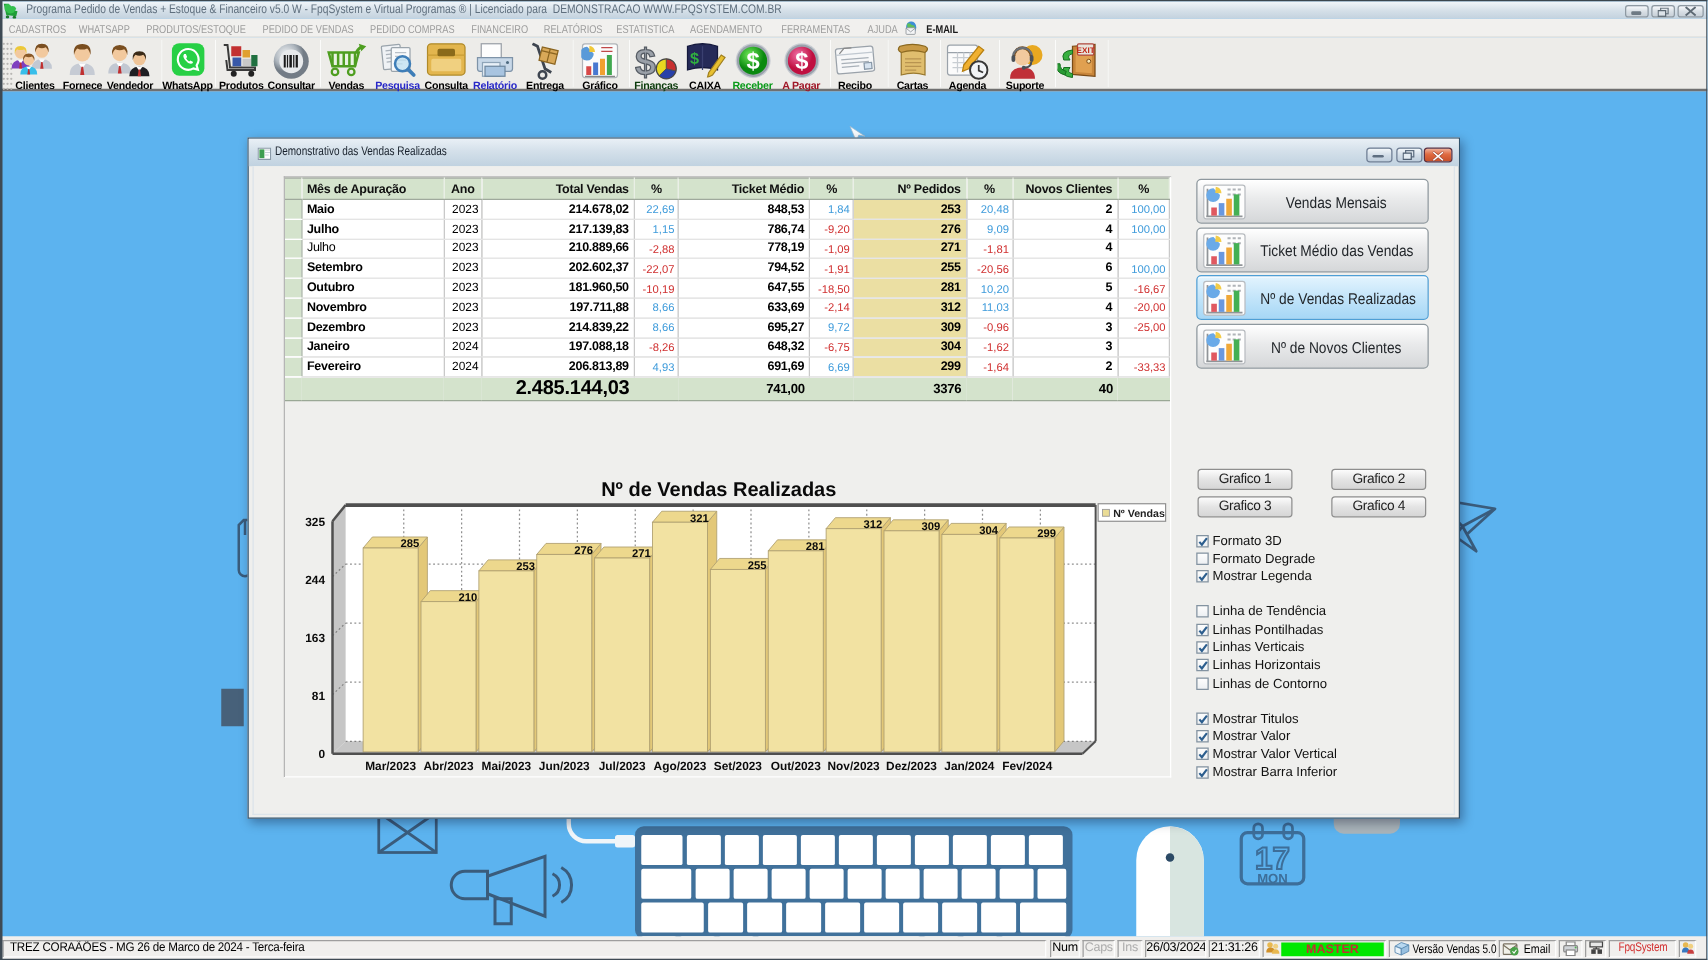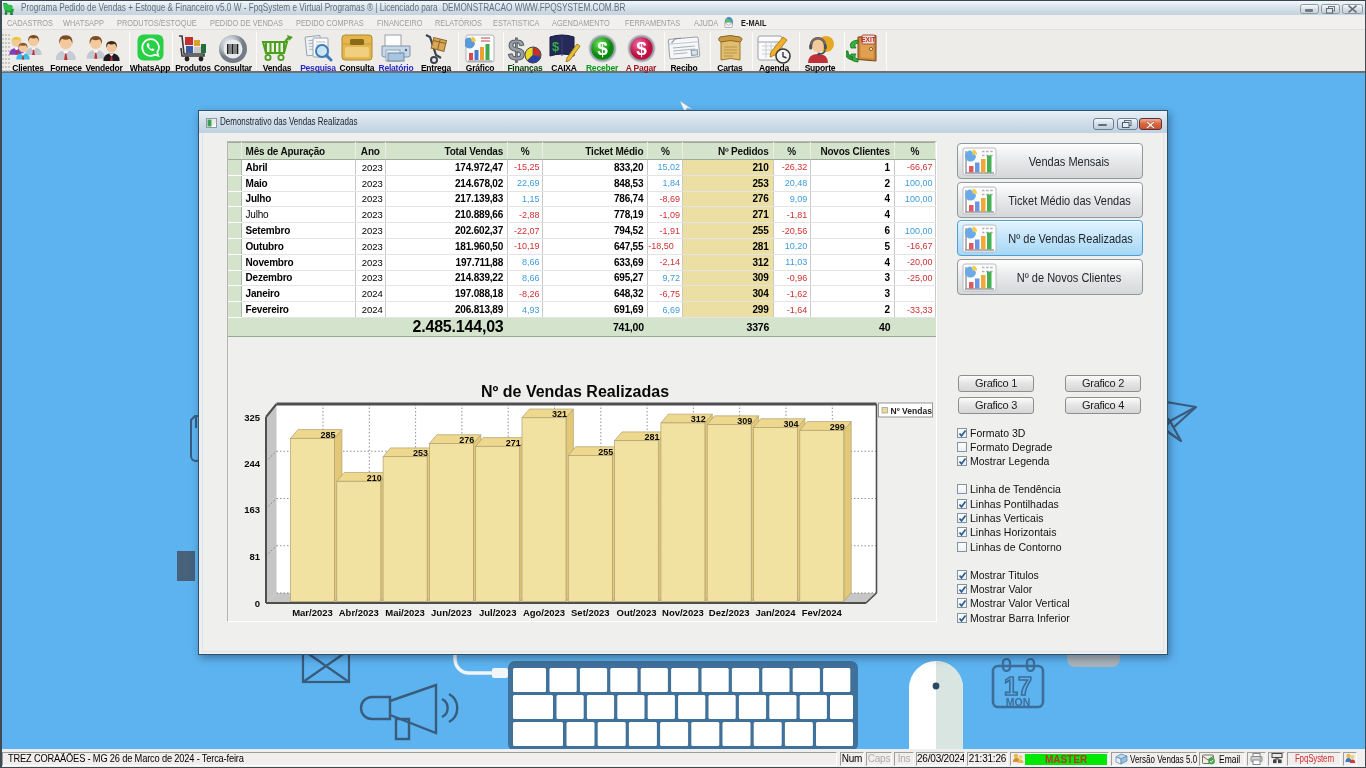--- a/index.html
+++ b/index.html
@@ -487,52 +487,39 @@
           <td style="background:#D4E3CC;border-top:1px solid #9FA99C;border-bottom:1px solid #9FA99C;border-right:1px solid #E9EFE5;font-size:10px;letter-spacing:-0.2px;font-weight:bold;color:#101010;height:17px;text-align:center">%</td>
           <td style="background:#D4E3CC;border-top:1px solid #9FA99C;border-bottom:1px solid #9FA99C;border-right:1px solid #E9EFE5;font-size:10px;letter-spacing:-0.2px;font-weight:bold;color:#101010;height:17px;text-align:right;padding-right:4px">Ticket Médio</td>
           <td style="background:#D4E3CC;border-top:1px solid #9FA99C;border-bottom:1px solid #9FA99C;border-right:1px solid #E9EFE5;font-size:10px;letter-spacing:-0.2px;font-weight:bold;color:#101010;height:17px;text-align:center">%</td>
           <td style="background:#D4E3CC;border-top:1px solid #9FA99C;border-bottom:1px solid #9FA99C;border-right:1px solid #E9EFE5;font-size:10px;letter-spacing:-0.2px;font-weight:bold;color:#101010;height:17px;text-align:right;padding-right:4px">Nº Pedidos</td>
           <td style="background:#D4E3CC;border-top:1px solid #9FA99C;border-bottom:1px solid #9FA99C;border-right:1px solid #E9EFE5;font-size:10px;letter-spacing:-0.2px;font-weight:bold;color:#101010;height:17px;text-align:center">%</td>
           <td style="background:#D4E3CC;border-top:1px solid #9FA99C;border-bottom:1px solid #9FA99C;border-right:1px solid #E9EFE5;font-size:10px;letter-spacing:-0.2px;font-weight:bold;color:#101010;height:17px;text-align:right;padding-right:4px">Novos Clientes</td>
           <td style="background:#D4E3CC;border-top:1px solid #9FA99C;border-bottom:1px solid #9FA99C;border-right:1px solid #E9EFE5;font-size:10px;letter-spacing:-0.2px;font-weight:bold;color:#101010;height:17px;text-align:center">%</td>
         </tr>
         <tr>
           <td style="background:#D4E3CC;border-right:1px solid #ABB8A8;border-bottom:1px solid #FFF;height:15.8px"></td>
-          <td style="border-right:1px solid #C9C9C9;border-bottom:1px solid #E4E4E4;height:15.8px;font-size:10px;letter-spacing:-0.2px;font-weight:bold;padding-left:4px;background:#FFF">Abril</td>
-          <td style="border-right:1px solid #C9C9C9;border-bottom:1px solid #E4E4E4;height:15.8px;font-size:9.5px;text-align:right;padding-right:2px;background:#FFF">2023</td>
-          <td style="border-right:1px solid #C9C9C9;border-bottom:1px solid #E4E4E4;height:15.8px;font-size:10px;letter-spacing:-0.2px;font-weight:bold;text-align:right;padding-right:4px;background:#FFF">174.972,47</td>
-          <td style="border-right:1px solid #C9C9C9;border-bottom:1px solid #E4E4E4;height:15.8px;font-size:9px;text-align:right;padding-right:2.5px;background:#FFF;color:#D03030">-15,25</td>
-          <td style="border-right:1px solid #C9C9C9;border-bottom:1px solid #E4E4E4;height:15.8px;font-size:10px;letter-spacing:-0.2px;font-weight:bold;text-align:right;padding-right:4px;background:#FFF">833,20</td>
-          <td style="border-right:1px solid #C9C9C9;border-bottom:1px solid #E4E4E4;height:15.8px;font-size:9px;text-align:right;padding-right:2.5px;background:#FFF;color:#3E9BDB">15,02</td>
-          <td style="border-right:1px solid #C9C9C9;border-bottom:1px solid #E4E4E4;height:15.8px;font-size:10px;letter-spacing:-0.2px;font-weight:bold;text-align:right;padding-right:4px;background:#EBDFA3">210</td>
-          <td style="border-right:1px solid #C9C9C9;border-bottom:1px solid #E4E4E4;height:15.8px;font-size:9px;text-align:right;padding-right:2.5px;background:#FFF;color:#D03030">-26,32</td>
-          <td style="border-right:1px solid #C9C9C9;border-bottom:1px solid #E4E4E4;height:15.8px;font-size:10px;letter-spacing:-0.2px;font-weight:bold;text-align:right;padding-right:4px;background:#FFF">1</td>
-          <td style="border-right:1px solid #C9C9C9;border-bottom:1px solid #E4E4E4;height:15.8px;font-size:9px;text-align:right;padding-right:2.5px;background:#FFF;color:#D03030">-66,67</td>
-        </tr>
-        <tr>
-          <td style="background:#D4E3CC;border-right:1px solid #ABB8A8;border-bottom:1px solid #FFF;height:15.8px"></td>
           <td style="border-right:1px solid #C9C9C9;border-bottom:1px solid #E4E4E4;height:15.8px;font-size:10px;letter-spacing:-0.2px;font-weight:bold;padding-left:4px;background:#FFF">Maio</td>
           <td style="border-right:1px solid #C9C9C9;border-bottom:1px solid #E4E4E4;height:15.8px;font-size:9.5px;text-align:right;padding-right:2px;background:#FFF">2023</td>
           <td style="border-right:1px solid #C9C9C9;border-bottom:1px solid #E4E4E4;height:15.8px;font-size:10px;letter-spacing:-0.2px;font-weight:bold;text-align:right;padding-right:4px;background:#FFF">214.678,02</td>
           <td style="border-right:1px solid #C9C9C9;border-bottom:1px solid #E4E4E4;height:15.8px;font-size:9px;text-align:right;padding-right:2.5px;background:#FFF;color:#3E9BDB">22,69</td>
           <td style="border-right:1px solid #C9C9C9;border-bottom:1px solid #E4E4E4;height:15.8px;font-size:10px;letter-spacing:-0.2px;font-weight:bold;text-align:right;padding-right:4px;background:#FFF">848,53</td>
           <td style="border-right:1px solid #C9C9C9;border-bottom:1px solid #E4E4E4;height:15.8px;font-size:9px;text-align:right;padding-right:2.5px;background:#FFF;color:#3E9BDB">1,84</td>
           <td style="border-right:1px solid #C9C9C9;border-bottom:1px solid #E4E4E4;height:15.8px;font-size:10px;letter-spacing:-0.2px;font-weight:bold;text-align:right;padding-right:4px;background:#EBDFA3">253</td>
           <td style="border-right:1px solid #C9C9C9;border-bottom:1px solid #E4E4E4;height:15.8px;font-size:9px;text-align:right;padding-right:2.5px;background:#FFF;color:#3E9BDB">20,48</td>
           <td style="border-right:1px solid #C9C9C9;border-bottom:1px solid #E4E4E4;height:15.8px;font-size:10px;letter-spacing:-0.2px;font-weight:bold;text-align:right;padding-right:4px;background:#FFF">2</td>
           <td style="border-right:1px solid #C9C9C9;border-bottom:1px solid #E4E4E4;height:15.8px;font-size:9px;text-align:right;padding-right:2.5px;background:#FFF;color:#3E9BDB">100,00</td>
         </tr>
         <tr>
           <td style="background:#D4E3CC;border-right:1px solid #ABB8A8;border-bottom:1px solid #FFF;height:15.8px"></td>
           <td style="border-right:1px solid #C9C9C9;border-bottom:1px solid #E4E4E4;height:15.8px;font-size:10px;letter-spacing:-0.2px;font-weight:bold;padding-left:4px;background:#FFF">Julho</td>
           <td style="border-right:1px solid #C9C9C9;border-bottom:1px solid #E4E4E4;height:15.8px;font-size:9.5px;text-align:right;padding-right:2px;background:#FFF">2023</td>
           <td style="border-right:1px solid #C9C9C9;border-bottom:1px solid #E4E4E4;height:15.8px;font-size:10px;letter-spacing:-0.2px;font-weight:bold;text-align:right;padding-right:4px;background:#FFF">217.139,83</td>
           <td style="border-right:1px solid #C9C9C9;border-bottom:1px solid #E4E4E4;height:15.8px;font-size:9px;text-align:right;padding-right:2.5px;background:#FFF;color:#3E9BDB">1,15</td>
           <td style="border-right:1px solid #C9C9C9;border-bottom:1px solid #E4E4E4;height:15.8px;font-size:10px;letter-spacing:-0.2px;font-weight:bold;text-align:right;padding-right:4px;background:#FFF">786,74</td>
-          <td style="border-right:1px solid #C9C9C9;border-bottom:1px solid #E4E4E4;height:15.8px;font-size:9px;text-align:right;padding-right:2.5px;background:#FFF;color:#D03030">-8,69</td>
+          <td style="border-right:1px solid #C9C9C9;border-bottom:1px solid #E4E4E4;height:15.8px;font-size:9px;text-align:right;padding-right:2.5px;background:#FFF;color:#D03030">-9,20</td>
           <td style="border-right:1px solid #C9C9C9;border-bottom:1px solid #E4E4E4;height:15.8px;font-size:10px;letter-spacing:-0.2px;font-weight:bold;text-align:right;padding-right:4px;background:#EBDFA3">276</td>
           <td style="border-right:1px solid #C9C9C9;border-bottom:1px solid #E4E4E4;height:15.8px;font-size:9px;text-align:right;padding-right:2.5px;background:#FFF;color:#3E9BDB">9,09</td>
           <td style="border-right:1px solid #C9C9C9;border-bottom:1px solid #E4E4E4;height:15.8px;font-size:10px;letter-spacing:-0.2px;font-weight:bold;text-align:right;padding-right:4px;background:#FFF">4</td>
           <td style="border-right:1px solid #C9C9C9;border-bottom:1px solid #E4E4E4;height:15.8px;font-size:9px;text-align:right;padding-right:2.5px;background:#FFF;color:#3E9BDB">100,00</td>
         </tr>
         <tr>
           <td style="background:#D4E3CC;border-right:1px solid #ABB8A8;border-bottom:1px solid #FFF;height:15.8px"></td>
           <td style="border-right:1px solid #C9C9C9;border-bottom:1px solid #E4E4E4;height:15.8px;font-size:10px;letter-spacing:-0.2px;font-weight:normal;padding-left:4px;background:#FFF">Julho</td>
           <td style="border-right:1px solid #C9C9C9;border-bottom:1px solid #E4E4E4;height:15.8px;font-size:9.5px;text-align:right;padding-right:2px;background:#FFF">2023</td>
           <td style="border-right:1px solid #C9C9C9;border-bottom:1px solid #E4E4E4;height:15.8px;font-size:10px;letter-spacing:-0.2px;font-weight:bold;text-align:right;padding-right:4px;background:#FFF">210.889,66</td>
@@ -557,21 +544,21 @@
           <td style="border-right:1px solid #C9C9C9;border-bottom:1px solid #E4E4E4;height:15.8px;font-size:10px;letter-spacing:-0.2px;font-weight:bold;text-align:right;padding-right:4px;background:#FFF">6</td>
           <td style="border-right:1px solid #C9C9C9;border-bottom:1px solid #E4E4E4;height:15.8px;font-size:9px;text-align:right;padding-right:2.5px;background:#FFF;color:#3E9BDB">100,00</td>
         </tr>
         <tr>
           <td style="background:#D4E3CC;border-right:1px solid #ABB8A8;border-bottom:1px solid #FFF;height:15.8px"></td>
           <td style="border-right:1px solid #C9C9C9;border-bottom:1px solid #E4E4E4;height:15.8px;font-size:10px;letter-spacing:-0.2px;font-weight:bold;padding-left:4px;background:#FFF">Outubro</td>
           <td style="border-right:1px solid #C9C9C9;border-bottom:1px solid #E4E4E4;height:15.8px;font-size:9.5px;text-align:right;padding-right:2px;background:#FFF">2023</td>
           <td style="border-right:1px solid #C9C9C9;border-bottom:1px solid #E4E4E4;height:15.8px;font-size:10px;letter-spacing:-0.2px;font-weight:bold;text-align:right;padding-right:4px;background:#FFF">181.960,50</td>
           <td style="border-right:1px solid #C9C9C9;border-bottom:1px solid #E4E4E4;height:15.8px;font-size:9px;text-align:right;padding-right:2.5px;background:#FFF;color:#D03030">-10,19</td>
           <td style="border-right:1px solid #C9C9C9;border-bottom:1px solid #E4E4E4;height:15.8px;font-size:10px;letter-spacing:-0.2px;font-weight:bold;text-align:right;padding-right:4px;background:#FFF">647,55</td>
-          <td style="border-right:1px solid #C9C9C9;border-bottom:1px solid #E4E4E4;height:15.8px;font-size:9px;text-align:left;padding-right:2.5px;background:#FFF;color:#D03030">-18,50</td>
+          <td style="border-right:1px solid #C9C9C9;border-bottom:1px solid #E4E4E4;height:15.8px;font-size:9px;text-align:right;padding-right:2.5px;background:#FFF;color:#D03030">-18,50</td>
           <td style="border-right:1px solid #C9C9C9;border-bottom:1px solid #E4E4E4;height:15.8px;font-size:10px;letter-spacing:-0.2px;font-weight:bold;text-align:right;padding-right:4px;background:#EBDFA3">281</td>
           <td style="border-right:1px solid #C9C9C9;border-bottom:1px solid #E4E4E4;height:15.8px;font-size:9px;text-align:right;padding-right:2.5px;background:#FFF;color:#3E9BDB">10,20</td>
           <td style="border-right:1px solid #C9C9C9;border-bottom:1px solid #E4E4E4;height:15.8px;font-size:10px;letter-spacing:-0.2px;font-weight:bold;text-align:right;padding-right:4px;background:#FFF">5</td>
           <td style="border-right:1px solid #C9C9C9;border-bottom:1px solid #E4E4E4;height:15.8px;font-size:9px;text-align:right;padding-right:2.5px;background:#FFF;color:#D03030">-16,67</td>
         </tr>
         <tr>
           <td style="background:#D4E3CC;border-right:1px solid #ABB8A8;border-bottom:1px solid #FFF;height:15.8px"></td>
           <td style="border-right:1px solid #C9C9C9;border-bottom:1px solid #E4E4E4;height:15.8px;font-size:10px;letter-spacing:-0.2px;font-weight:bold;padding-left:4px;background:#FFF">Novembro</td>
           <td style="border-right:1px solid #C9C9C9;border-bottom:1px solid #E4E4E4;height:15.8px;font-size:9.5px;text-align:right;padding-right:2px;background:#FFF">2023</td>
           <td style="border-right:1px solid #C9C9C9;border-bottom:1px solid #E4E4E4;height:15.8px;font-size:10px;letter-spacing:-0.2px;font-weight:bold;text-align:right;padding-right:4px;background:#FFF">197.711,88</td>

